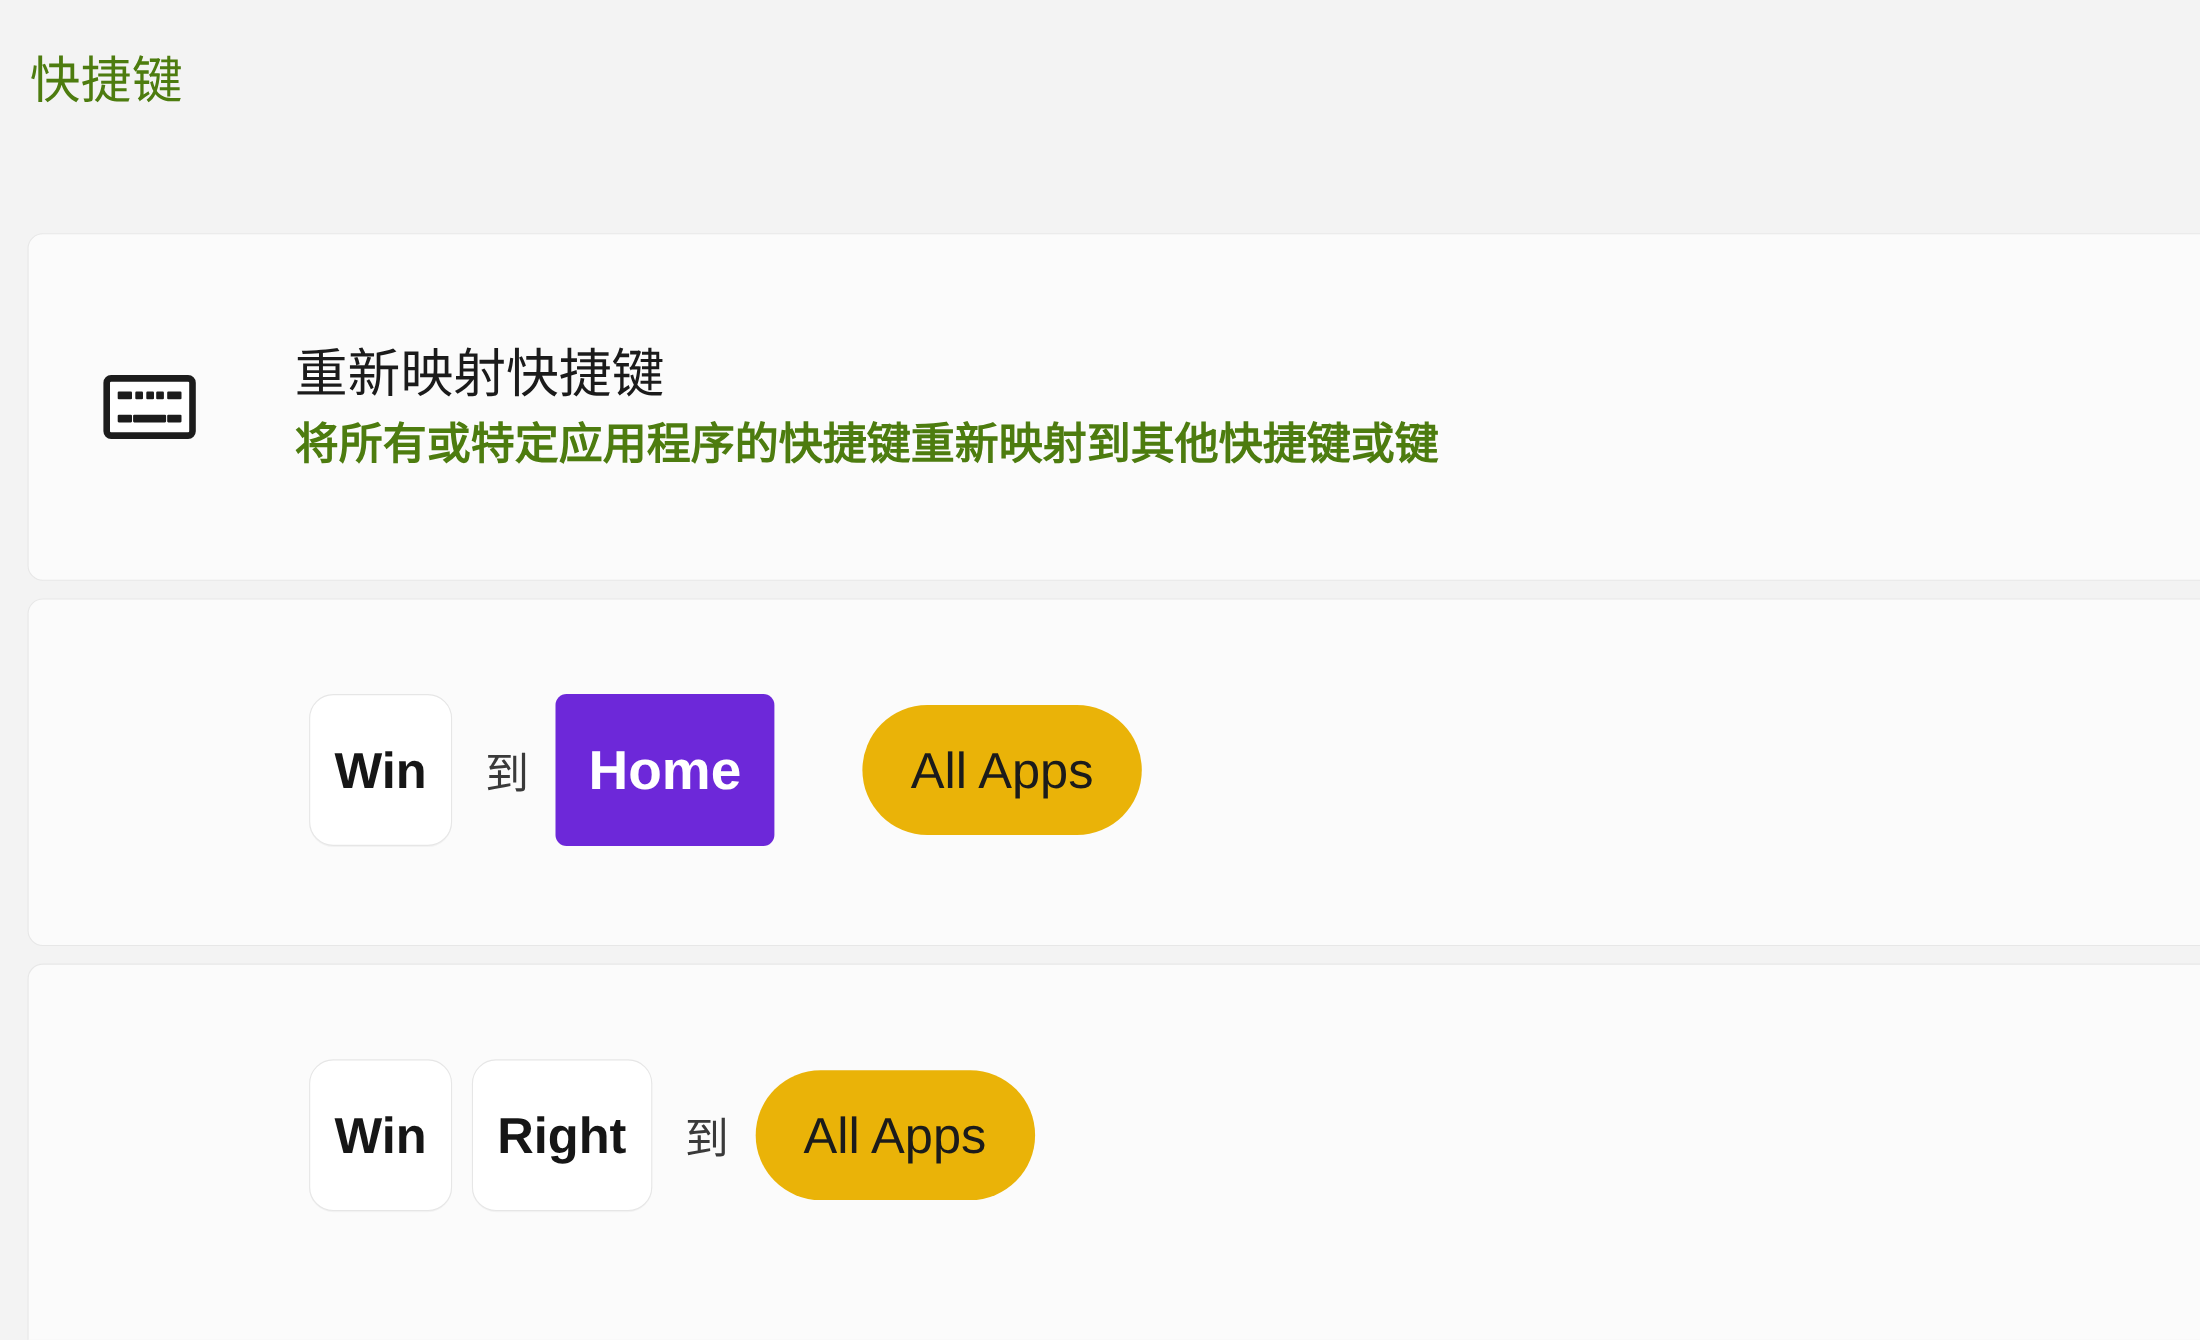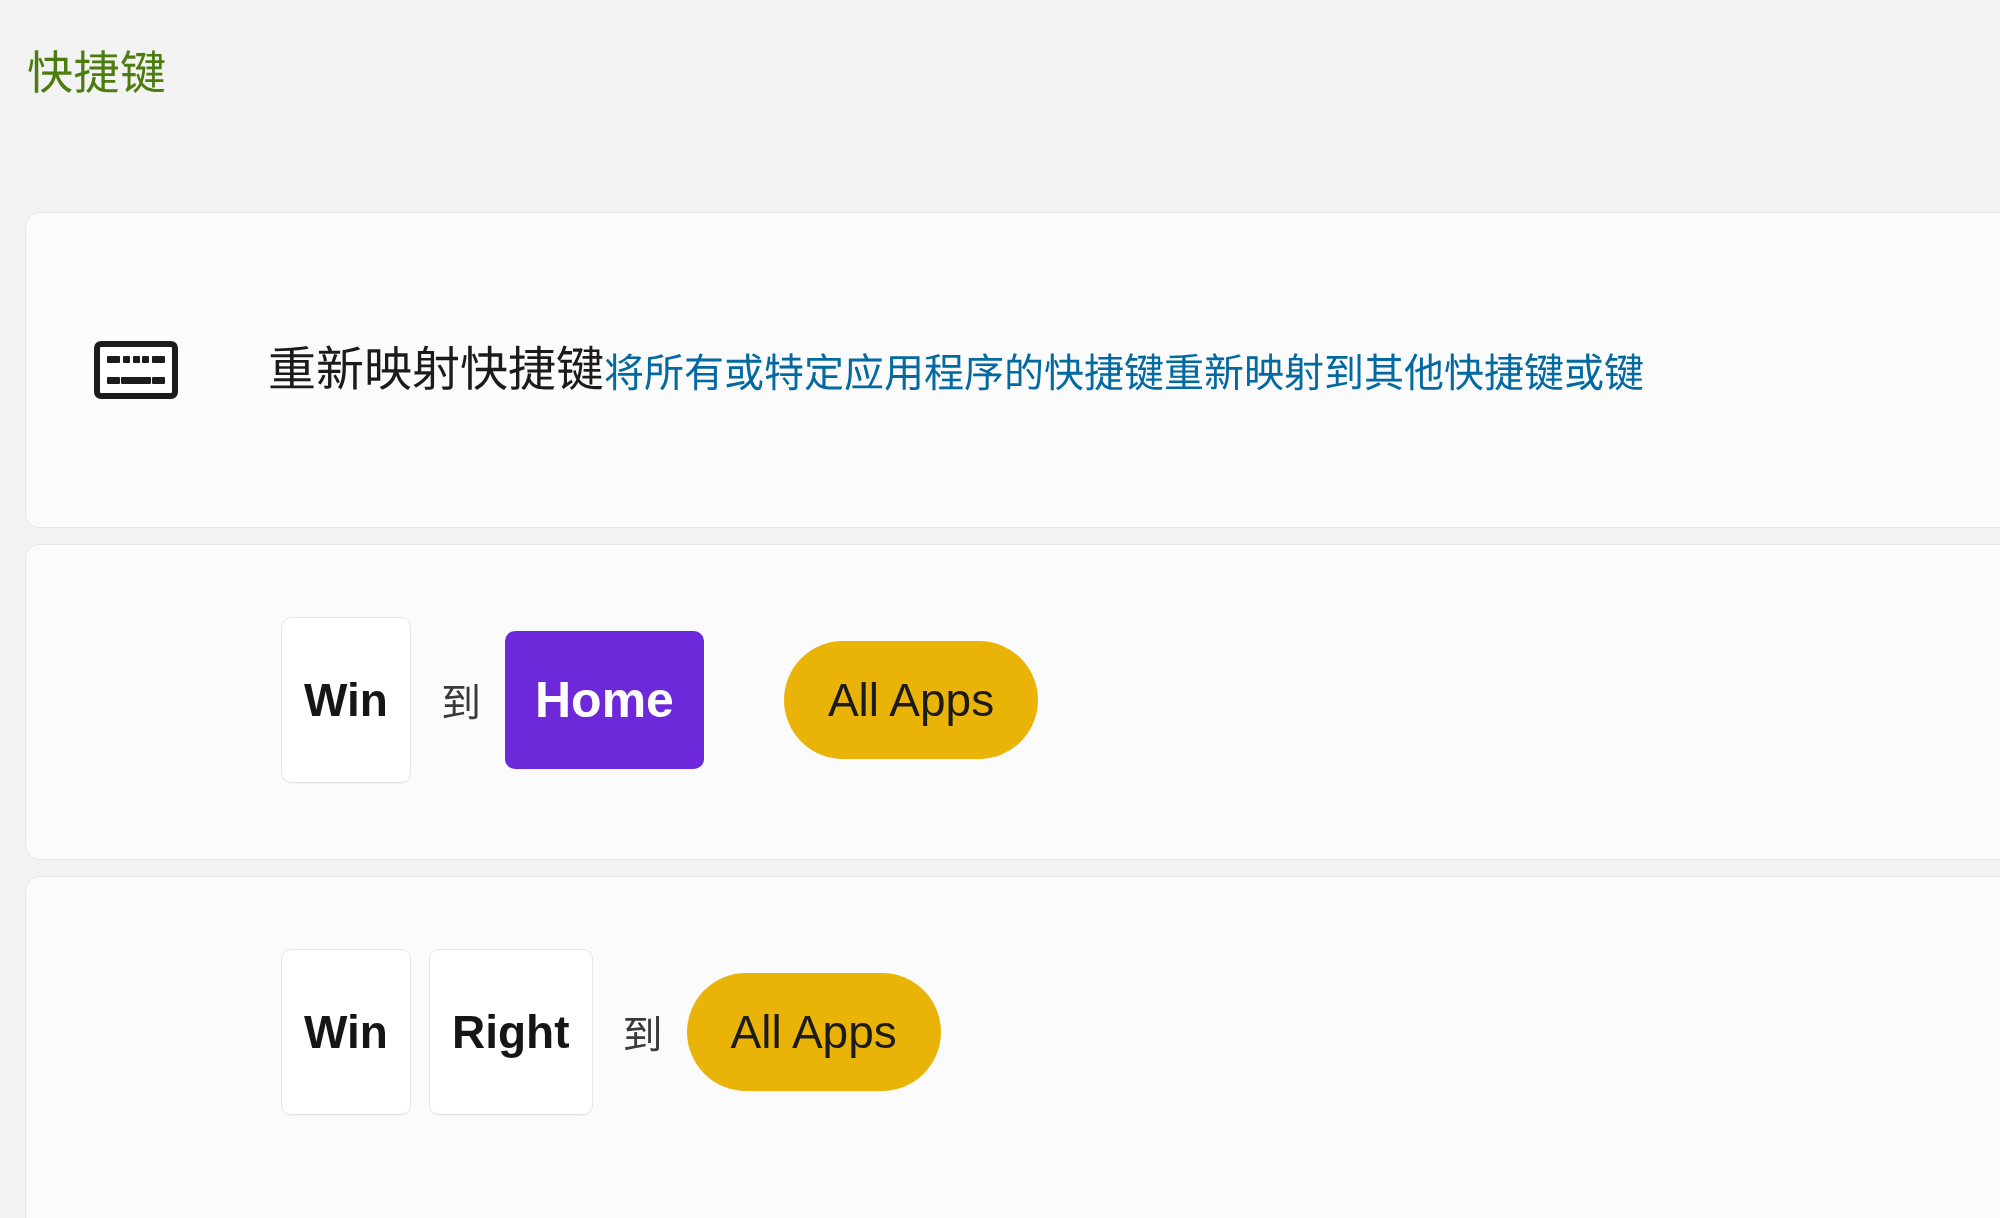--- a/index.html
+++ b/index.html
@@ -57,35 +57,35 @@
     width: 140px;
     margin-left: 68px;
     display: flex;
     align-items: center;
     justify-content: flex-start;
     flex: none;
   }
   .desc-text {
     margin-left: 34px;
     display: flex;
-    flex-direction: row;
+    flex-direction: column;
     justify-content: center;
   }
   .desc-title {
     font-size: 48px;
     font-weight: 400;
     color: #1b1b1b;
     line-height: 1.25;
     white-space: nowrap;
   }
   .desc-sub {
     margin-top: 8px;
     font-size: 40px;
-    font-weight: 400;
-    color: #0369a1;
+    font-weight: 700;
+    color: #4d7c0f;
     line-height: 1.25;
     white-space: nowrap;
   }
 
   
   .kbd-icon {
     width: 84px;
     height: 58px;
     border: 6px solid #1c1c1c;
     border-radius: 7px;
@@ -123,22 +123,22 @@
     align-items: center;
     padding-left: 255px;
     box-sizing: border-box;
   }
   .card-map1 .map-row { top: 72px; height: 166px; }
   .card-map2 .map-row { top: 72px; height: 166px; }
 
   .key-chip {
     background: #ffffff;
     border: 1px solid #e6e6e6;
-    border-radius: 10px;
-    height: 166px;
+    border-radius: 22px;
+    height: 138px;
     min-width: 130px;
     display: flex;
     align-items: center;
     justify-content: center;
     padding: 0 22px;
     box-sizing: border-box;
     font-size: 46px;
     font-weight: 600;
     color: #161616;
     margin-right: 18px;

